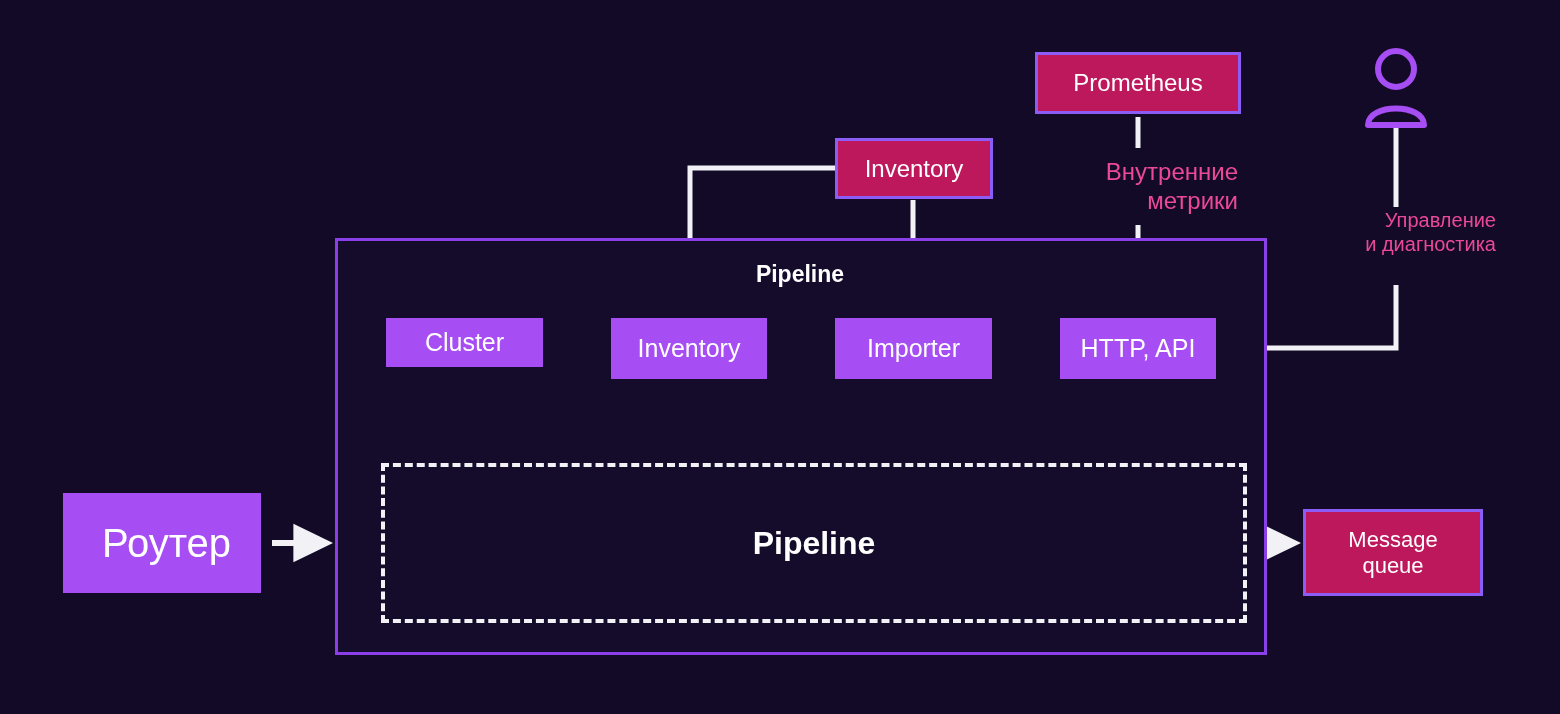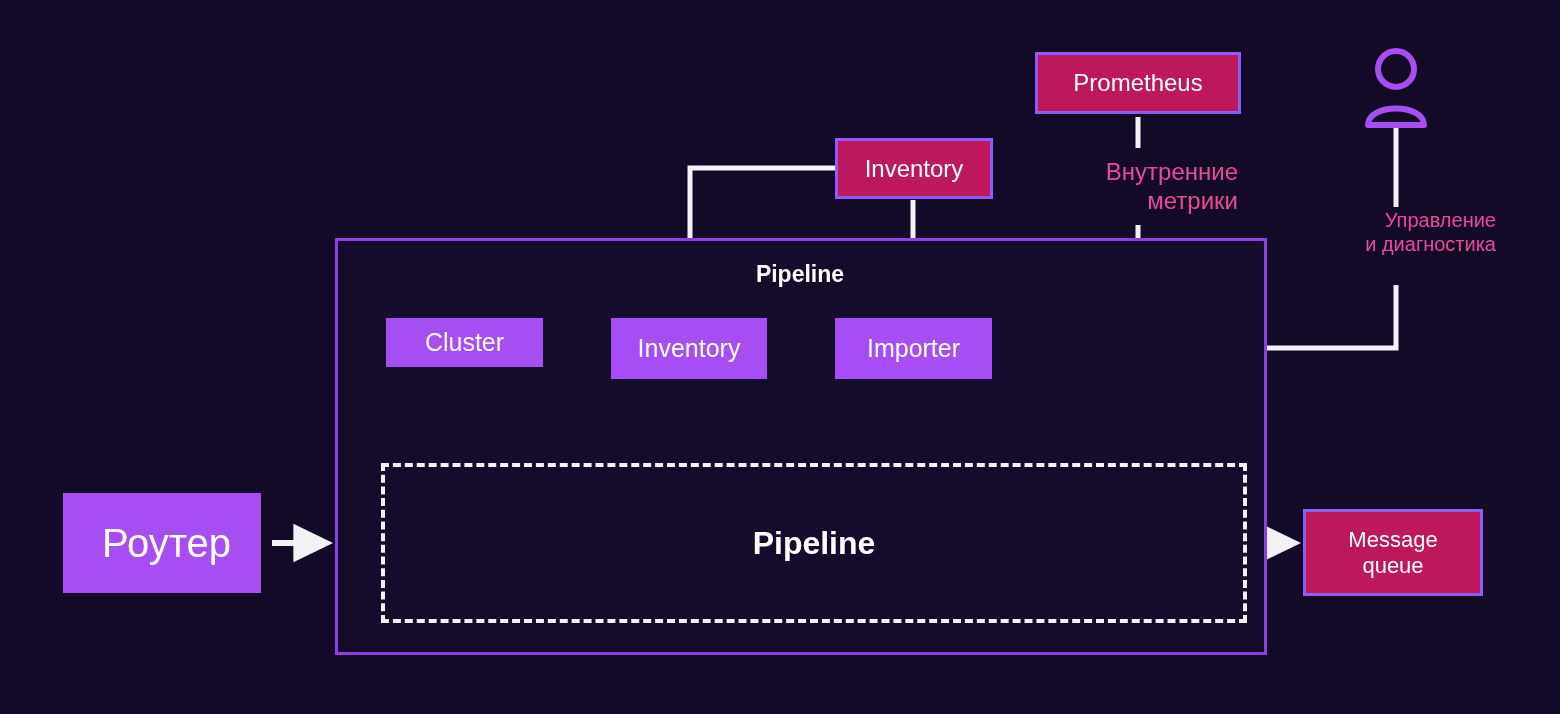--- a/index.html
+++ b/index.html
@@ -132,20 +132,21 @@
 
   <div class="label-text" style="left:1296px; top:208px; width:200px; font-size:20px;">Управление
 и диагностика</div>
 
   <div class="node filled" style="left:386px; top:318px; width:157px; height:49px; font-size:25px;">Cluster</div>
 
   <div class="node filled" style="left:611px; top:318px; width:156px; height:61px; font-size:25px;">Inventory</div>
 
   <div class="node filled" style="left:835px; top:318px; width:157px; height:61px; font-size:25px;">Importer</div>
 
+  <div class="node filled" style="left:1060px; top:318px; width:156px; height:61px; font-size:25px;">HTTP, API</div>
 
   <div class="dashed-box" style="left:381px; top:463px; width:866px; height:160px;">
     <span class="dashed-label">Pipeline</span>
   </div>
 
   <div class="node filled" style="left:63px; top:493px; width:198px; height:100px; font-size:40px;padding-left:9px;">Роутер</div>
 
   <div class="node outlined" style="left:1303px; top:509px; width:180px; height:87px; font-size:22px;">Message
 queue</div>
 

